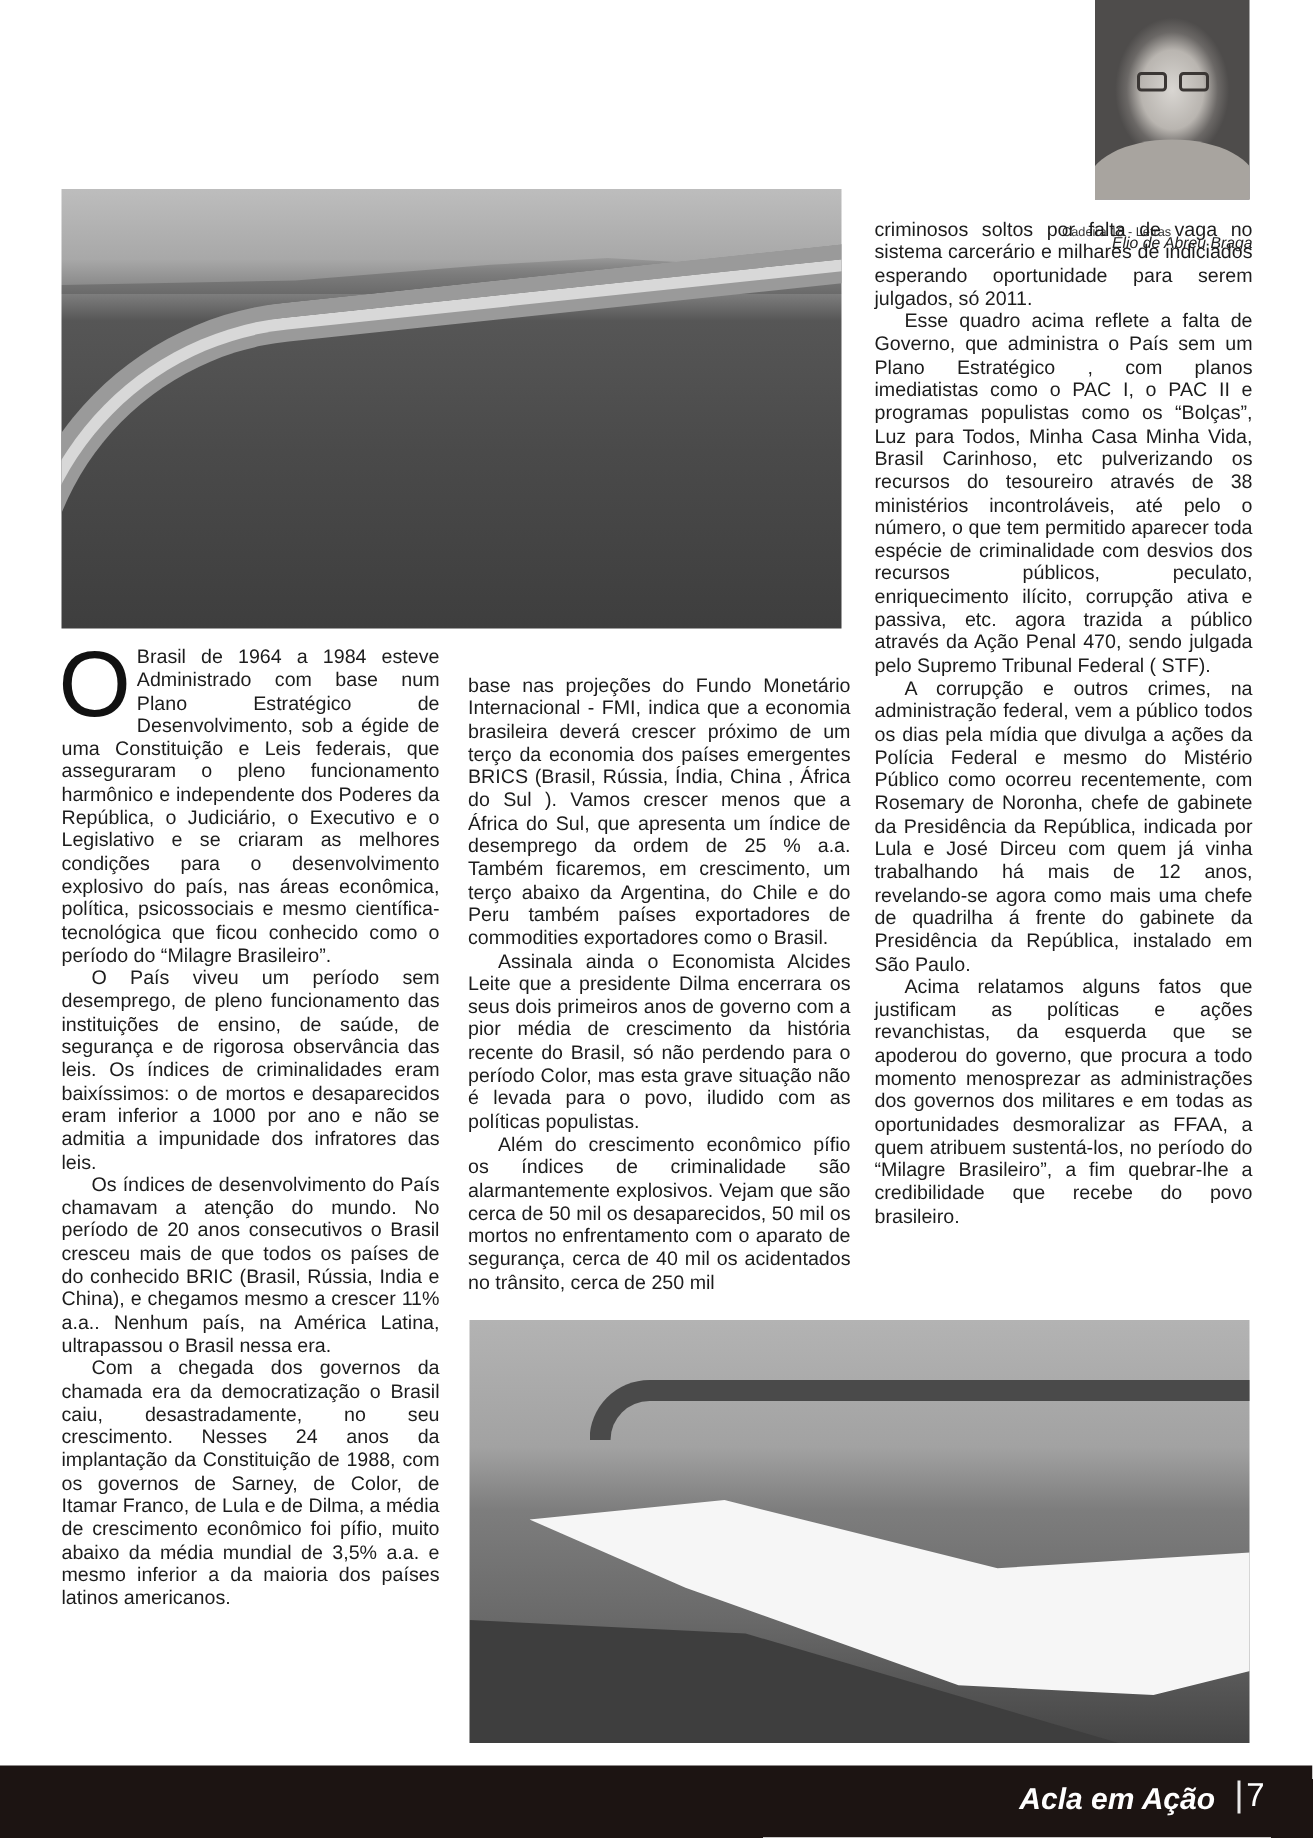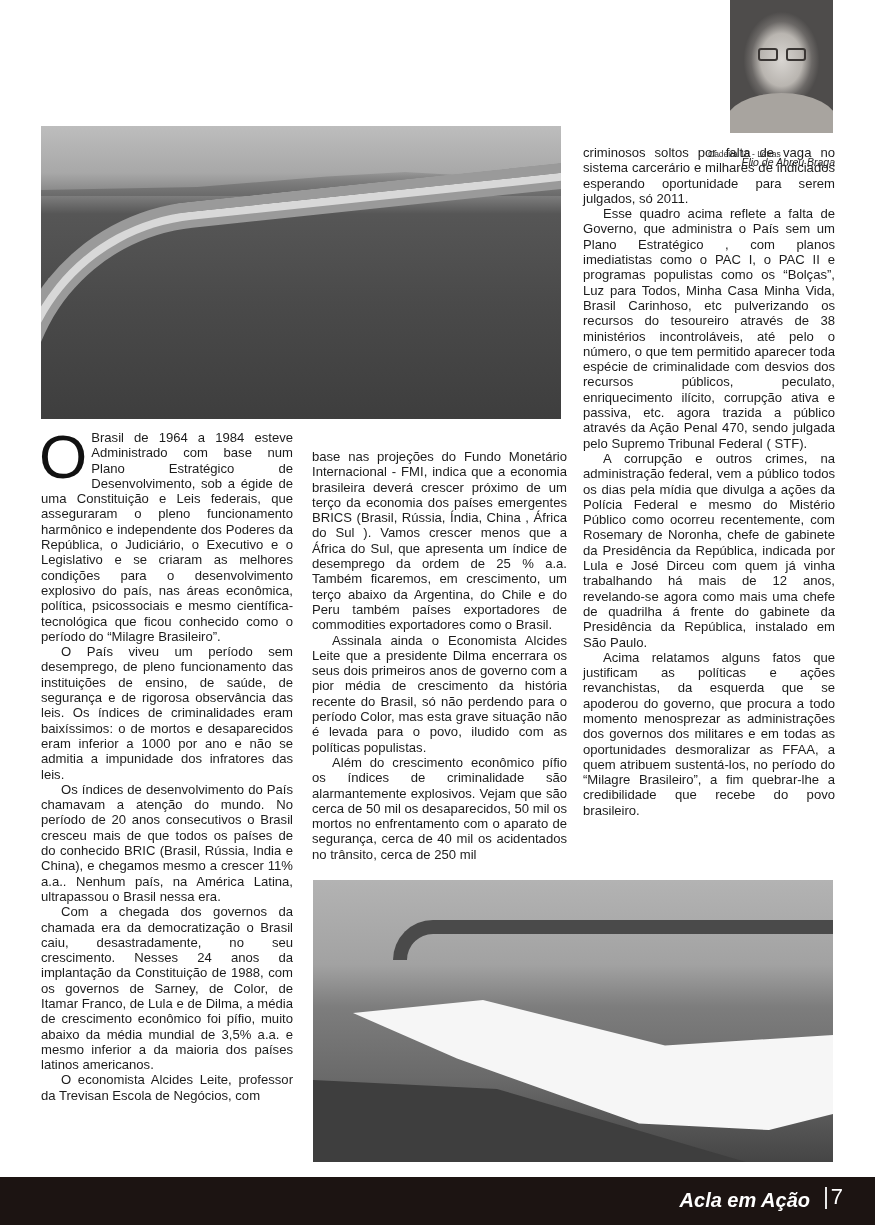--- a/index.html
+++ b/index.html
@@ -122,21 +122,20 @@
   <div class="mountains"></div>
   <div class="deck"></div>
   <div class="deck2"></div>
 </div>
 
 <div class="col col1">
   <p class="noindent"><span class="dropcap">O</span><span>Brasil de 1964 a 1984 esteve Administrado com base num Plano Estratégico de Desenvolvimento, sob a égide de uma Constituição e Leis federais, que asseguraram o pleno funcionamento  harmônico e independente dos Poderes da República, o Judiciário, o Executivo e o Legislativo e se criaram as melhores condições para o desenvolvimento explosivo do país, nas áreas econômica, política, psicossociais e mesmo científica-tecnológica que ficou conhecido como o  período do “Milagre Brasileiro”.</span></p>
   <p>O País viveu um período sem desemprego, de pleno funcionamento das instituições de ensino, de saúde,  de segurança e de rigorosa  observância das leis. Os índices de criminalidades eram baixíssimos: o de mortos e desaparecidos  eram inferior a 1000 por ano e não  se admitia a impunidade dos infratores das leis.</p>
   <p>Os   índices de desenvolvimento do País chamavam a  atenção do  mundo. No período de 20 anos consecutivos o Brasil cresceu mais de que todos os países de do conhecido BRIC (Brasil, Rússia, India e China), e chegamos mesmo a crescer  11% a.a.. Nenhum país, na América Latina, ultrapassou o Brasil nessa era.</p>
   <p>Com a chegada dos governos da chamada era da democratização o Brasil caiu, desastradamente,  no seu crescimento. Nesses 24 anos da implantação da Constituição de 1988, com os governos de Sarney, de Color, de Itamar Franco, de Lula e de Dilma, a média de crescimento econômico foi  pífio, muito abaixo da média mundial de 3,5% a.a. e mesmo inferior a da maioria dos países latinos americanos.</p>
-  <p>O economista  Alcides Leite, professor da Trevisan Escola de Negócios, com</p>
 </div>
 
 <div class="col col2">
   <p class="noindent">base nas projeções  do Fundo Monetário Internacional - FMI, indica que a economia  brasileira deverá crescer próximo de um terço da economia dos países emergentes BRICS (Brasil, Rússia, Índia, China , África do Sul ). Vamos crescer menos que a África do Sul, que apresenta um índice de desemprego  da ordem de  25 % a.a. Também ficaremos,  em crescimento, um terço abaixo da Argentina, do Chile e do Peru também países exportadores de commodities exportadores como o Brasil.</p>
   <p>Assinala ainda  o Economista Alcides Leite que a presidente Dilma  encerrara os seus dois primeiros anos de governo com a pior média de crescimento da história recente do Brasil, só não perdendo para o período Color,  mas esta grave situação não é levada para o povo, iludido com as políticas populistas.</p>
   <p>Além do crescimento econômico pífio os índices de criminalidade são alarmantemente explosivos. Vejam que são cerca de 50 mil os desaparecidos, 50 mil os mortos no enfrentamento com o  aparato de segurança, cerca de 40 mil os acidentados no trânsito, cerca de 250 mil</p>
 </div>
 
 <div class="col col3">
   <p class="noindent">criminosos  soltos por falta de vaga no sistema carcerário e milhares de indiciados esperando oportunidade  para serem julgados, só 2011.</p>

